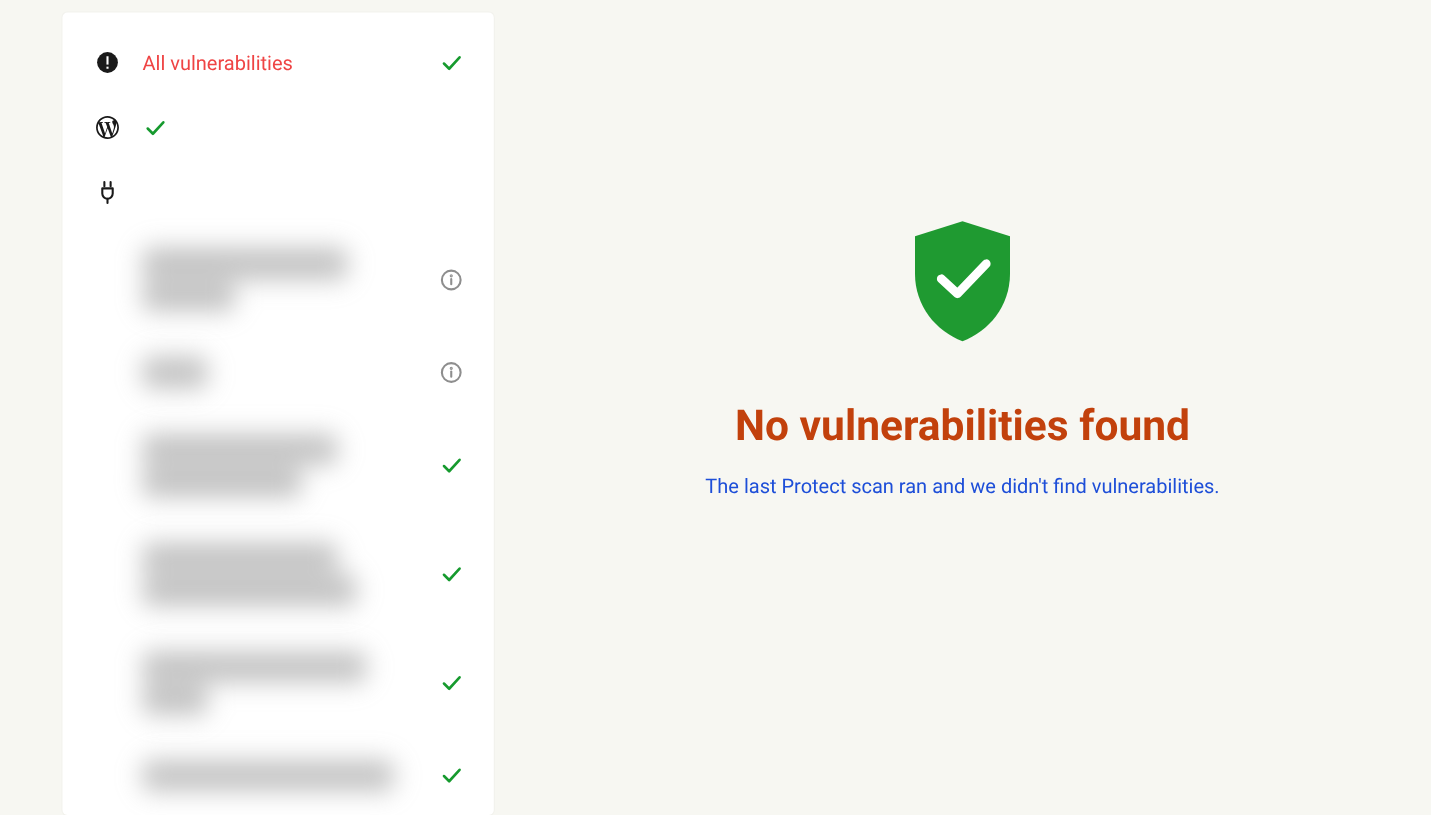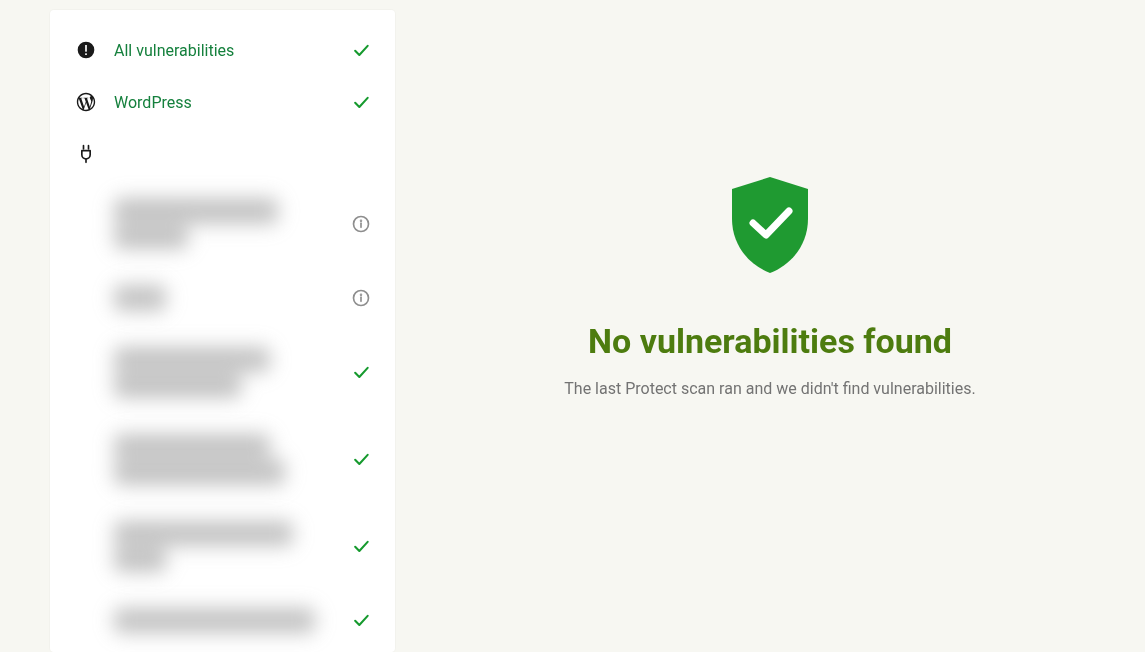--- a/index.html
+++ b/index.html
@@ -31,21 +31,21 @@
       height: 24px;
       display: flex;
       align-items: center;
       justify-content: center;
       margin-right: 16px;
       flex-shrink: 0;
     }
     .sidebar-item .label {
       flex: 1;
       font-size: 16px;
-      color: #15803d;
+      color: #ef4444;
     }
     .sidebar-item .status-icon {
       width: 20px;
       height: 20px;
       display: flex;
       align-items: center;
       justify-content: center;
     }
     .sub-list {
       padding-left: 16px;
@@ -91,26 +91,26 @@
       align-items: center;
       justify-content: center;
       padding-bottom: 80px;
     }
     .shield-wrap {
       margin-bottom: 42px;
     }
     .main-title {
       font-size: 34px;
       font-weight: 700;
-      color: #4d7c0f;
+      color: #c2410c;
       margin-bottom: 18px;
     }
     .main-sub {
       font-size: 16px;
-      color: #737373;
+      color: #1d4ed8;
     }
     
     .check-svg { stroke: #169a2e; }
     .info-svg { stroke: #8e8e8e; fill: none; }
   </style>
 </head>
 <body>
 
 <div class="sidebar">
 
@@ -129,21 +129,20 @@
         </svg>
     </span>
   </div>
 
   <div class="sidebar-item">
     <span class="icon">
       <svg width="22" height="22" viewBox="0 0 24 24" fill="#1a1a1a">
           <path d="M12 2C6.486 2 2 6.486 2 12s4.486 10 10 10 10-4.486 10-10S17.514 2 12 2zM3.5 12c0-1.232.264-2.402.735-3.459l4.055 11.11C5.481 18.336 3.5 15.4 3.5 12zm8.5 8.5c-.834 0-1.64-.122-2.401-.346l2.551-7.411 2.613 7.158c.017.042.038.08.06.118-.886.31-1.839.481-2.823.481zm1.172-12.485c.512-.027.973-.081.973-.081.459-.054.405-.729-.054-.702 0 0-1.376.108-2.265.108-.835 0-2.239-.108-2.239-.108-.459-.027-.513.675-.054.702 0 0 .434.054.892.081l1.324 3.629-1.86 5.579-3.096-9.208c.513-.027.974-.081.974-.081.458-.054.404-.729-.055-.702 0 0-1.376.108-2.265.108-.159 0-.347-.004-.547-.01C6.478 4.988 9.071 3.5 12 3.5c2.184 0 4.166.834 5.655 2.199-.036-.002-.072-.007-.109-.007-.835 0-1.427.729-1.427 1.511 0 .702.405 1.296.835 1.998.324.567.702 1.296.702 2.349 0 .729-.28 1.574-.648 2.754l-.851 2.844-3.085-9.133zm3.126 11.372l2.596-7.506c.485-1.213.647-2.182.647-3.045 0-.313-.021-.603-.057-.874.652 1.189 1.016 2.553 1.016 4.038 0 3.155-1.71 5.909-4.202 7.387z"></path>
         </svg>
     </span>
-    <span class="label">WordPress</span>
     <span class="status-icon">
       <svg class="check-svg" width="20" height="20" viewBox="0 0 24 24" fill="none" stroke-width="2.5" stroke-linecap="round" stroke-linejoin="round">
           <polyline points="5 13 10 18 20 7"></polyline>
         </svg>
     </span>
   </div>
 
   <div class="sidebar-item">
     <span class="icon">
       <svg width="20" height="20" viewBox="0 0 24 24" fill="none" stroke="#1a1a1a" stroke-width="2" stroke-linecap="round" stroke-linejoin="round">

